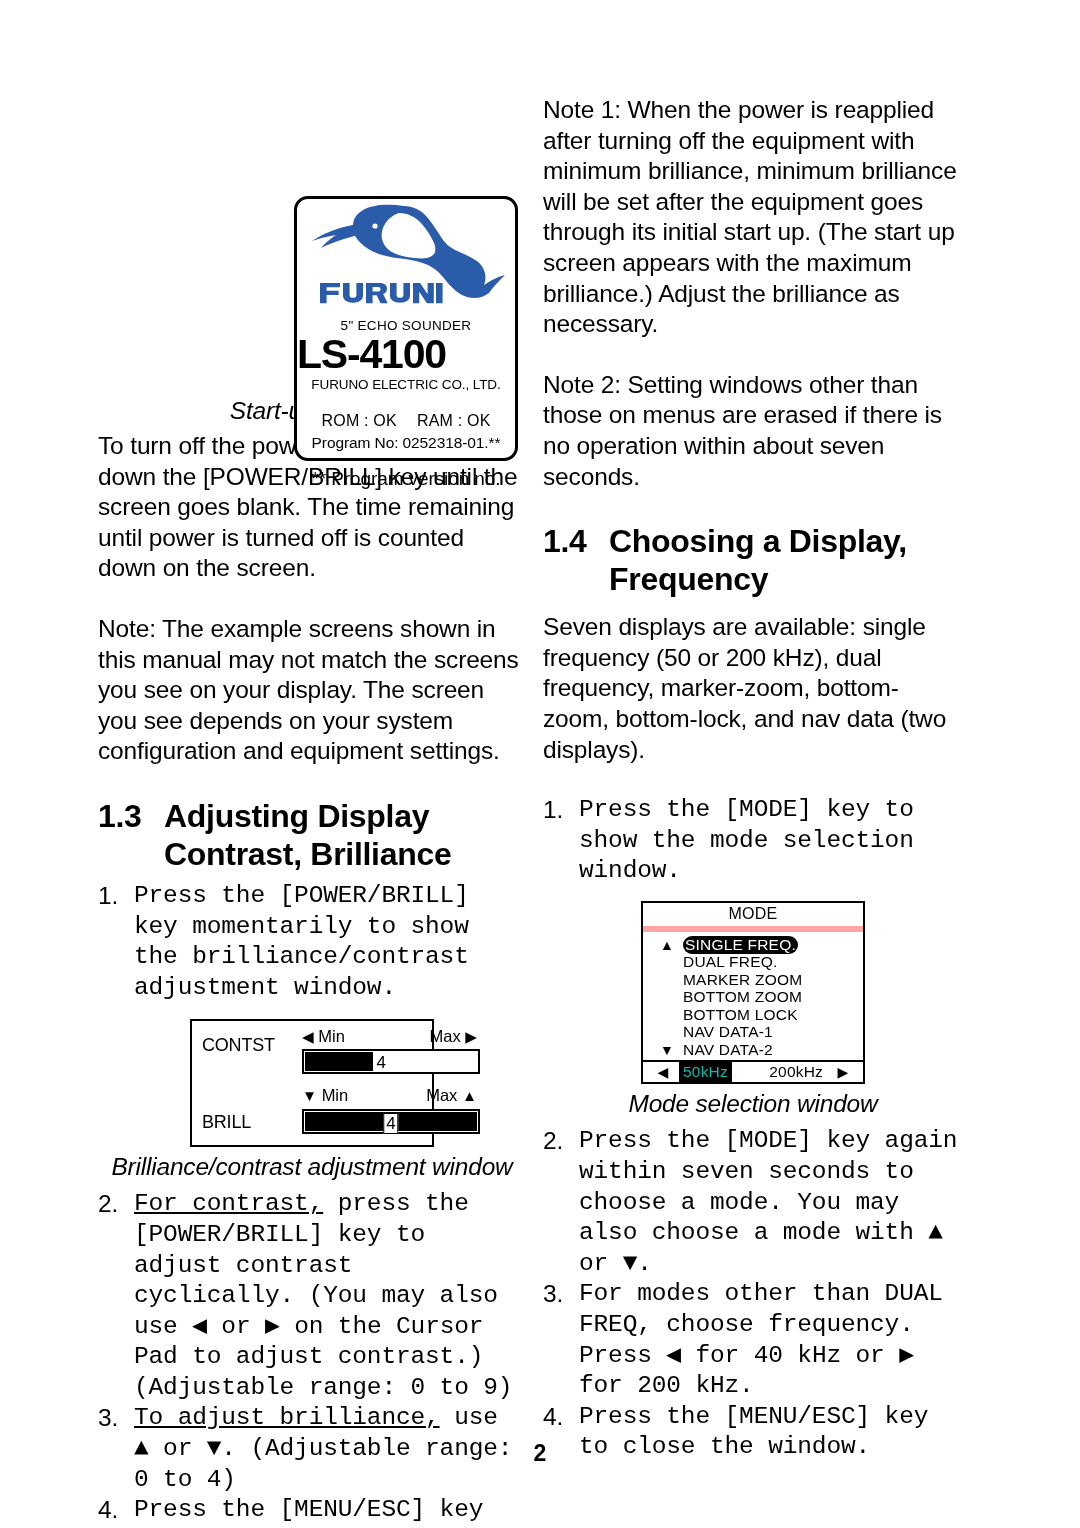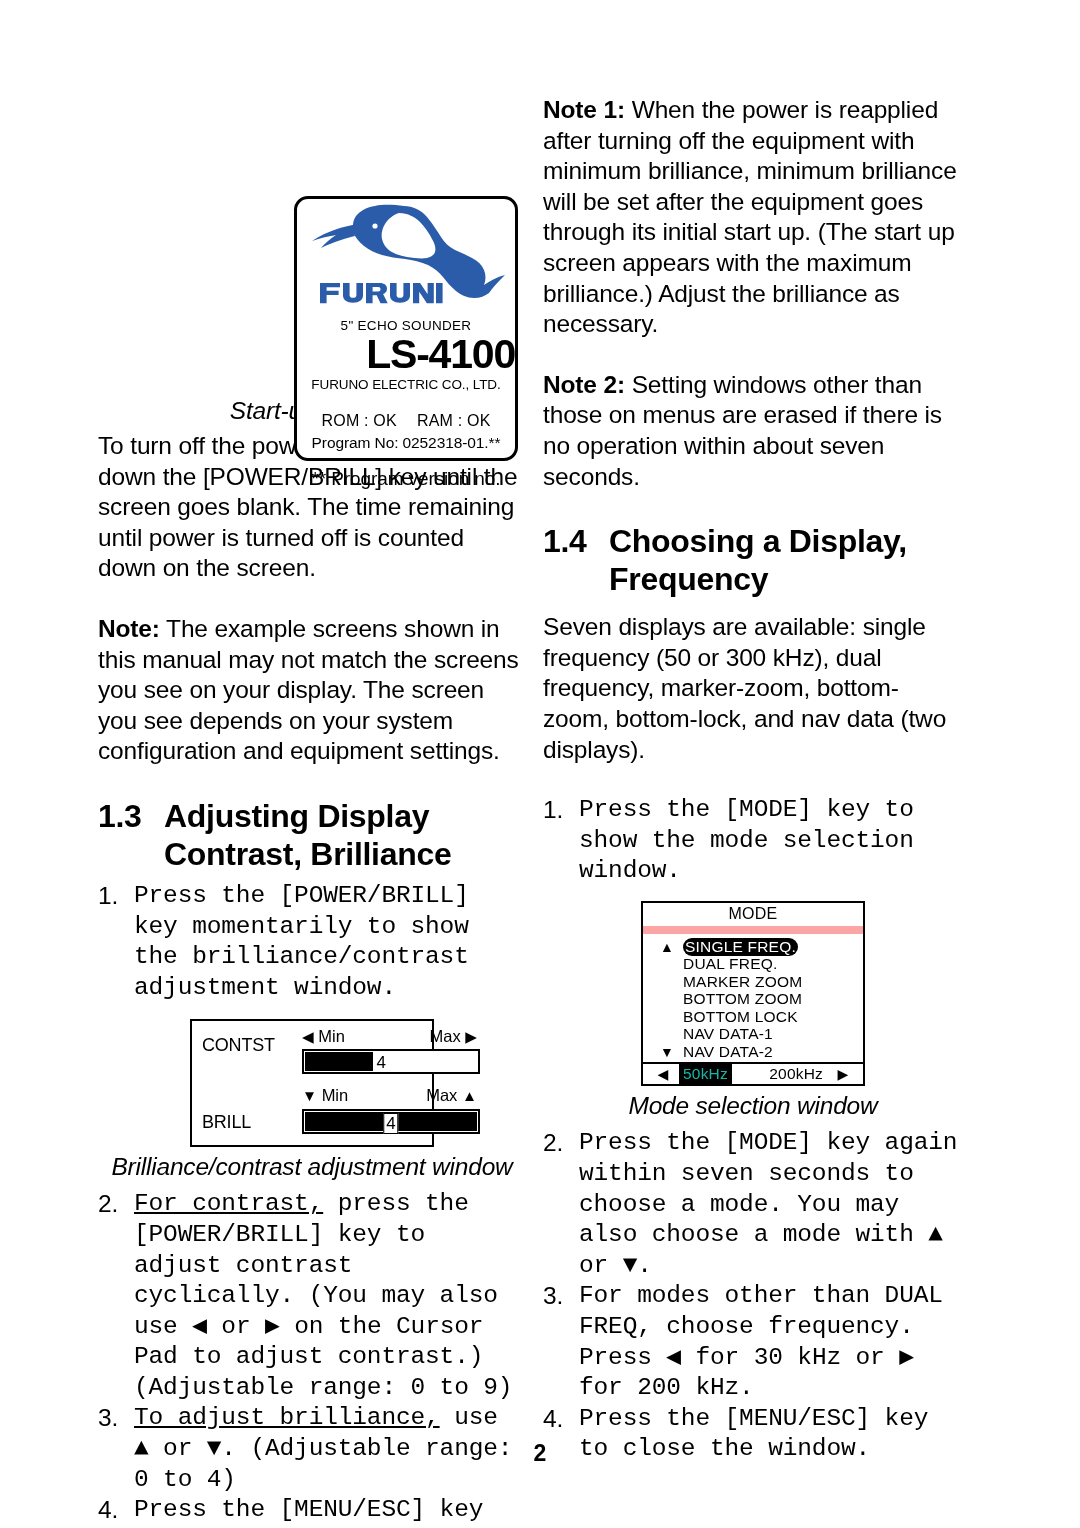--- a/index.html
+++ b/index.html
@@ -29,21 +29,21 @@
   .col-right { left: 543px; width: 420px; }
 
   p, .body-text {
     font-size: 24.5px;
     line-height: 30.6px;
     margin: 0;
     letter-spacing: -0.15px;
   }
   .gap { height: 30px; }
 
-  b, .bold { font-weight: bold; }
+  b, .bold { font-weight: normal; }
 
   h2.section {
     font-size: 32px;
     font-weight: bold;
     line-height: 38px;
     margin: 0;
     letter-spacing: -0.3px;
     display: flex;
     align-items: flex-start;
   }
@@ -119,27 +119,26 @@
     width: 124px;
     height: 23px;
   }
   .line-echo {
     text-align: center;
     font-size: 13.5px;
     letter-spacing: 0.3px;
     margin-top: 1px;
   }
   .line-model {
-    text-align: right;
+    text-align: left;
     font-size: 41px;
     font-weight: bold;
     letter-spacing: -1.2px;
     line-height: 44px;
     margin-top: -1px;
-    padding-left: 8px;
   }
   .line-company {
     text-align: center;
     font-size: 13.5px;
     letter-spacing: -0.1px;
     margin-top: 1px;
   }
   .line-rom {
     text-align: center;
     font-size: 16px;
@@ -216,21 +215,21 @@
   
   .mode-window {
     width: 224px;
     margin: 14px auto 0 auto;
     border: 2px solid #000;
     background: #fff;
     font-size: 15.5px;
   }
   .mode-title {
     text-align: center;
-    border-bottom: 8px solid #fca5a5;
+    border-bottom: 6px solid #fca5a5;
     padding: 2px 0 3px 0;
     font-size: 16px;
     letter-spacing: 0.2px;
   }
   .mode-list {
     position: relative;
     padding: 4px 0 2px 0;
   }
   .mode-item {
     display: flex;
@@ -436,21 +435,21 @@
     <h2 class="section">
       <span class="num">1.4</span>
       <span class="ttl">
         <span>Choosing a Display,</span><br>
         <span>Frequency</span>
       </span>
     </h2>
 
     <div style="height:14px"></div>
 
-    <p class="body-text">Seven displays are available: single frequency (50 or 300 kHz), dual frequency, marker-zoom, bottom-zoom, bottom-lock, and nav data (two displays).</p>
+    <p class="body-text">Seven displays are available: single frequency (50 or 200 kHz), dual frequency, marker-zoom, bottom-zoom, bottom-lock, and nav data (two displays).</p>
 
     <div class="gap"></div>
 
     <ol class="steps">
       <li>
         <span class="marker">1.</span>
         <span class="txt">Press the [MODE] key to show the mode selection window.</span>
       </li>
     </ol>
 
@@ -500,21 +499,21 @@
 
     <div style="height:8px"></div>
 
     <ol class="steps">
       <li>
         <span class="marker">2.</span>
         <span class="txt">Press the [MODE] key again within seven seconds to choose a mode. You may also choose a mode with ▲ or ▼.</span>
       </li>
       <li>
         <span class="marker">3.</span>
-        <span class="txt">For modes other than DUAL FREQ, choose frequency. Press ◀ for 30 kHz or ▶ for 200 kHz.</span>
+        <span class="txt">For modes other than DUAL FREQ, choose frequency. Press ◀ for 40 kHz or ▶ for 200 kHz.</span>
       </li>
       <li>
         <span class="marker">4.</span>
         <span class="txt">Press the [MENU/ESC] key to close the window.</span>
       </li>
     </ol>
   </div>
 
   <div class="page-num">2</div>
 </div>

